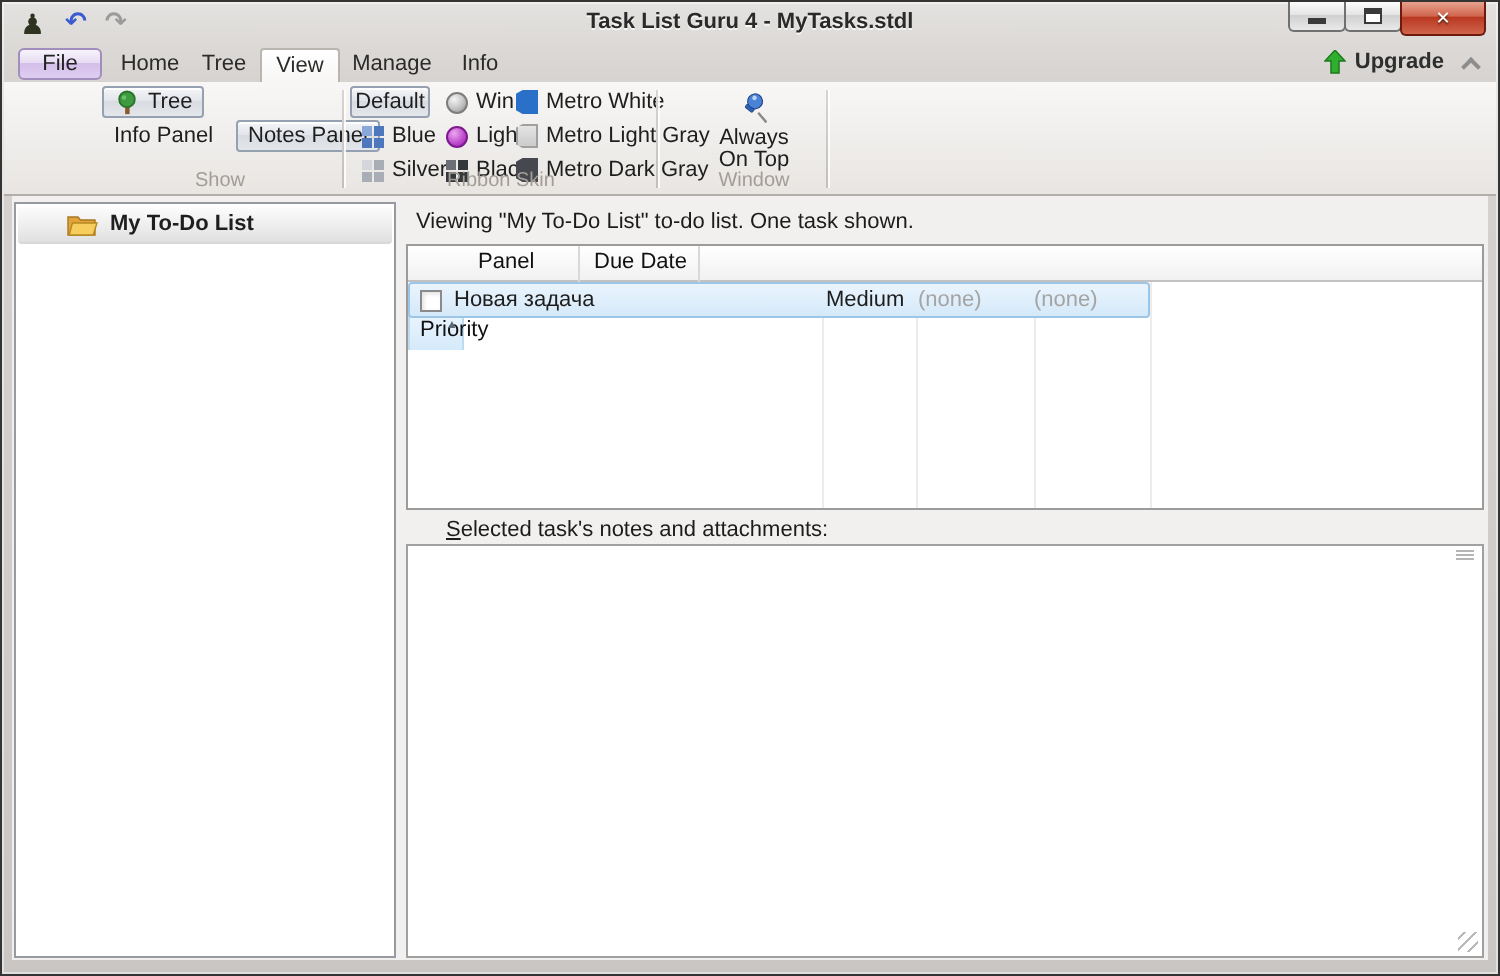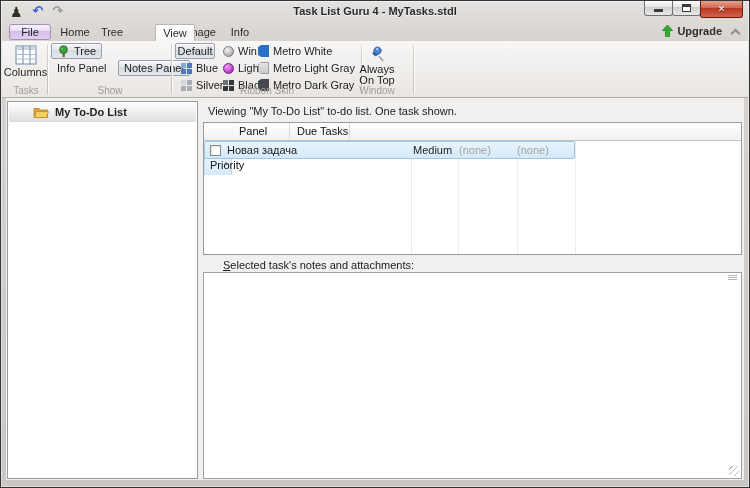--- a/index.html
+++ b/index.html
@@ -25,21 +25,21 @@
   .cap-min,.cap-max { width:29px; }
   .cap-close { width:43px; height:17px; background:linear-gradient(#e6a28f,#d0644c 45%,#b8371f 46%,#d0644c); border-color:#6e1a0d; color:#fff; font-size:9px; text-shadow:0 1px 1px rgba(0,0,0,.5); }
   .min-glyph { width:9px; height:3px; background:#3a3a3a; margin-top:4px; }
   .max-glyph { width:9px; height:8px; border:1px solid #3a3a3a; border-top:3px solid #3a3a3a; background:#fff; }
 
   
   .tabrow { position:absolute; left:1px; right:1px; top:22px; height:18px; }
   .file-btn { position:absolute; left:7px; top:1px; width:42px; height:16px; text-align:center; line-height:15px;
     background:linear-gradient(#f8f4fc,#e7dcf3 45%,#d3bfe9 46%,#e0cdf1); border:1px solid #a18ebc; border-radius:3px; color:#222; }
   .tab { position:absolute; top:1px; height:17px; line-height:17px; text-align:center; color:#2b2b2b; }
-  .tab.selected { background:linear-gradient(#ffffff,#f7f6f5); border:1px solid #b9b6b2; border-bottom:none; border-radius:2px 2px 0 0; z-index:5;margin-left:25px; }
+  .tab.selected { background:linear-gradient(#ffffff,#f7f6f5); border:1px solid #b9b6b2; border-bottom:none; border-radius:2px 2px 0 0; z-index:5; }
   .upgrade { position:absolute; right:26px; top:2px; display:flex; align-items:center; gap:4px; font-weight:bold; color:#2e2e2e; }
   .collapse-chevron { position:absolute; right:9px; top:7px; width:7px; height:7px; border-top:2px solid #8d8d8d; border-right:2px solid #8d8d8d; transform:rotate(-45deg); }
 
   
   .ribbon { position:absolute; left:1px; right:1px; top:40px; height:57px;
     background:linear-gradient(#f8f7f6,#efedeb 55%,#e8e5e2); border-bottom:1px solid #b2afab; z-index:4; }
   .rgroup { position:absolute; top:0; height:56px; }
   .rgroup::after { content:""; position:absolute; right:0; top:4px; bottom:3px; width:1px;
     background:linear-gradient(#d8d5d1,#c2bfbb); box-shadow:1px 0 0 rgba(255,255,255,.85); }
   .rgroup-label { position:absolute; bottom:1px; left:0; right:0; text-align:center; font-size:10px; color:#a39d96; }
@@ -128,54 +128,40 @@
       <svg width="11" height="12" viewBox="0 0 12 13">
           <path d="M6 0 L11.5 6 H8.2 V12.5 H3.8 V6 H0.5 Z" fill="#2fae2f" stroke="#1c7a1c" stroke-width="0.8"></path>
         </svg>
       <span>Upgrade</span>
     </div>
     <span class="collapse-chevron"></span>
   </div>
 
   <div class="ribbon">
 
-    <div class="rgroup" style="left:2px;width:44px;">
-      <div class="big-btn" style="left:2px;top:1px;width:39px;height:45px;">
-        <svg width="22" height="20" viewBox="0 0 22 20">
-          <rect x="1" y="1" width="20" height="18" fill="#ffffff" stroke="#6e86a6"></rect>
-          <rect x="1.5" y="1.5" width="19" height="3.5" fill="#ccd7e6"></rect>
-          <line x1="8" y1="1" x2="8" y2="19" stroke="#6e86a6"></line>
-          <line x1="15" y1="1" x2="15" y2="19" stroke="#6e86a6"></line>
-          <line x1="1" y1="9.5" x2="21" y2="9.5" stroke="#a9bbd2"></line>
-          <line x1="1" y1="14" x2="21" y2="14" stroke="#a9bbd2"></line>
-        </svg>
-        <span>Columns</span>
-      </div>
-      <div class="rgroup-label">Tasks</div>
-    </div>
 
     <div class="rgroup" style="left:46px;width:124px;">
       <div class="small-btn pressed" style="left:3px;top:2px;">
         <svg width="13" height="13" viewBox="0 0 14 14">
           <rect x="6" y="8" width="2.4" height="5" fill="#8a5a2b"></rect>
           <circle cx="7" cy="5" r="4.2" fill="#3f9b3f" stroke="#2a742a"></circle>
           <circle cx="5.4" cy="4" r="1.2" fill="#6cc06c"></circle>
         </svg>
         <span>Tree</span>
       </div>
       <div class="small-btn" style="left:3px;top:19px;">
         <span>Info Panel</span>
       </div>
       <div class="small-btn pressed" style="left:70px;top:19px;">
         <span>Notes Panel</span>
       </div>
       <div class="rgroup-label">Show</div>
     </div>
 
-    <div class="rgroup" style="left:170px;width:190px;">
+    <div class="rgroup" style="left:170px;width:157px;">
       <div class="small-btn pressed" style="left:3px;top:2px;width:40px;justify-content:center;">
         <span>Default</span>
       </div>
       <div class="small-btn" style="left:3px;top:19px;">
         <span class="tiles tiles-blue">
             <i></i>
             <i></i>
             <i></i>
             <i></i>
           </span>
@@ -254,21 +240,21 @@
     <div class="mainpane">
       <div class="status-line">Viewing "My To-Do List" to-do list. One task shown.</div>
 
       <div class="task-table">
         <div class="thead">
           <div class="th th-priority th-sorted">
             <span class="sort-arrow">▲</span>
             <span>Priority</span>
           </div>
           <div class="th th-type">Panel</div>
-          <div class="th th-due">Due Tasks</div>
+          <div class="th th-due">Due Date</div>
           <div class="th th-fill"></div>
         </div>
         <div class="col-line" style="left:207px;"></div>
         <div class="col-line" style="left:254px;"></div>
         <div class="col-line" style="left:313px;"></div>
         <div class="col-line" style="left:371px;"></div>
         <div class="trow">
           <span class="checkbox"></span>
           <span class="cell-name">Новая задача</span>
           <span class="cell-priority">Medium</span>

